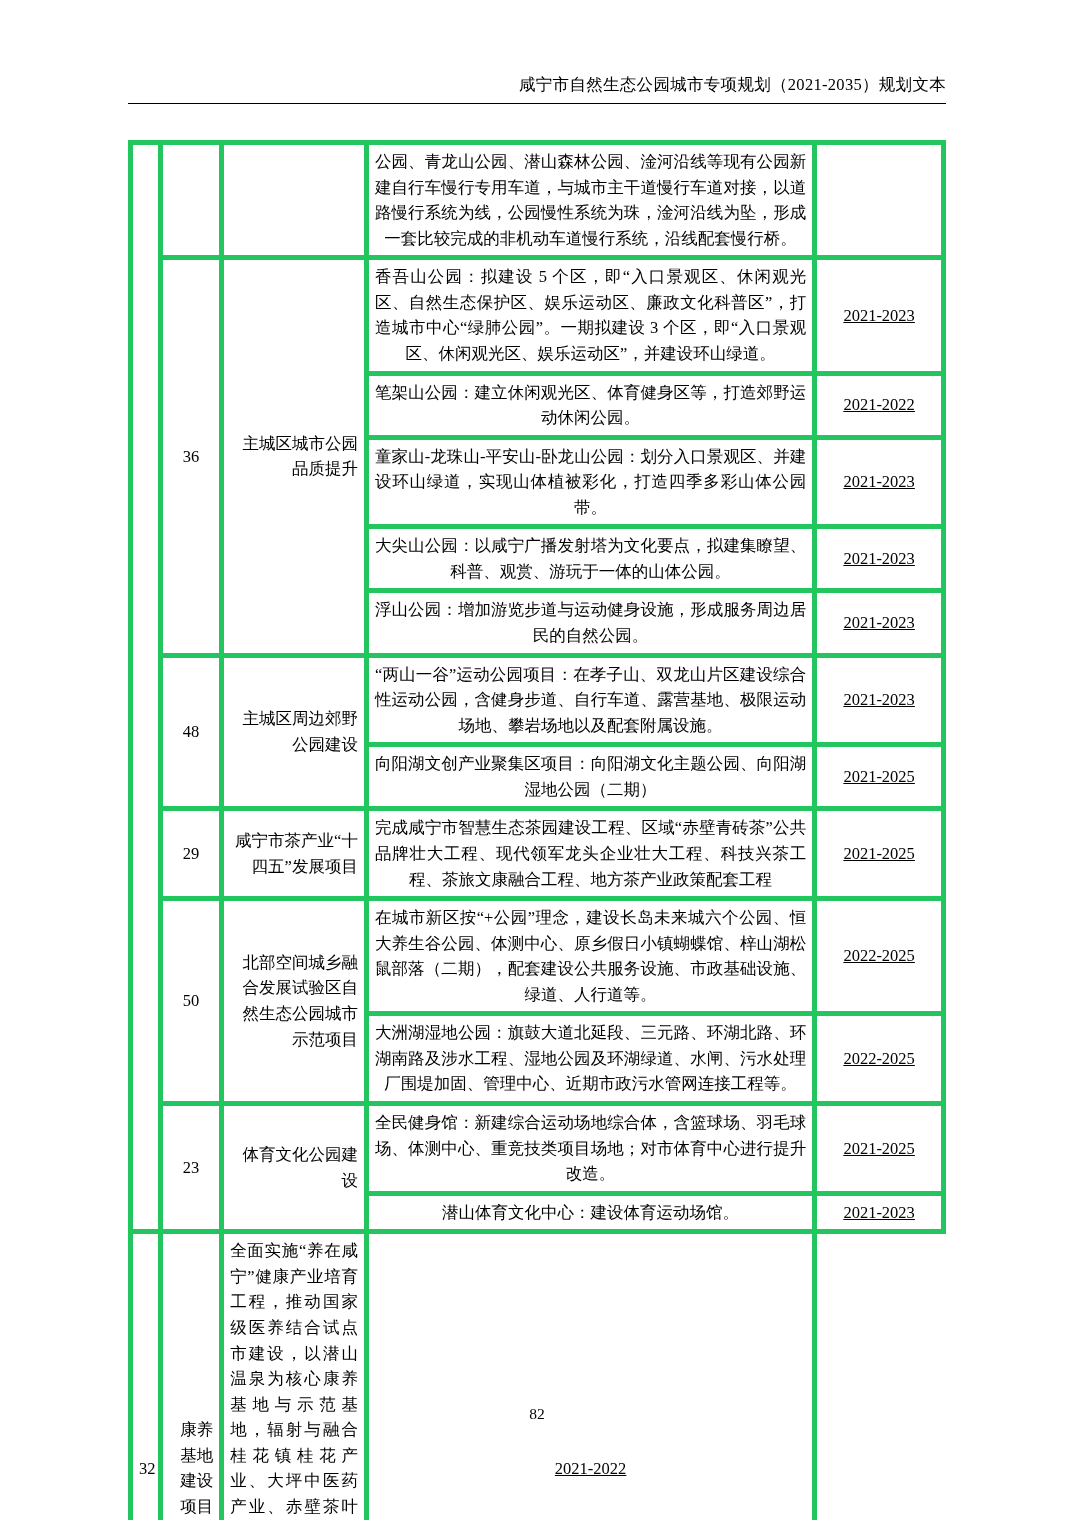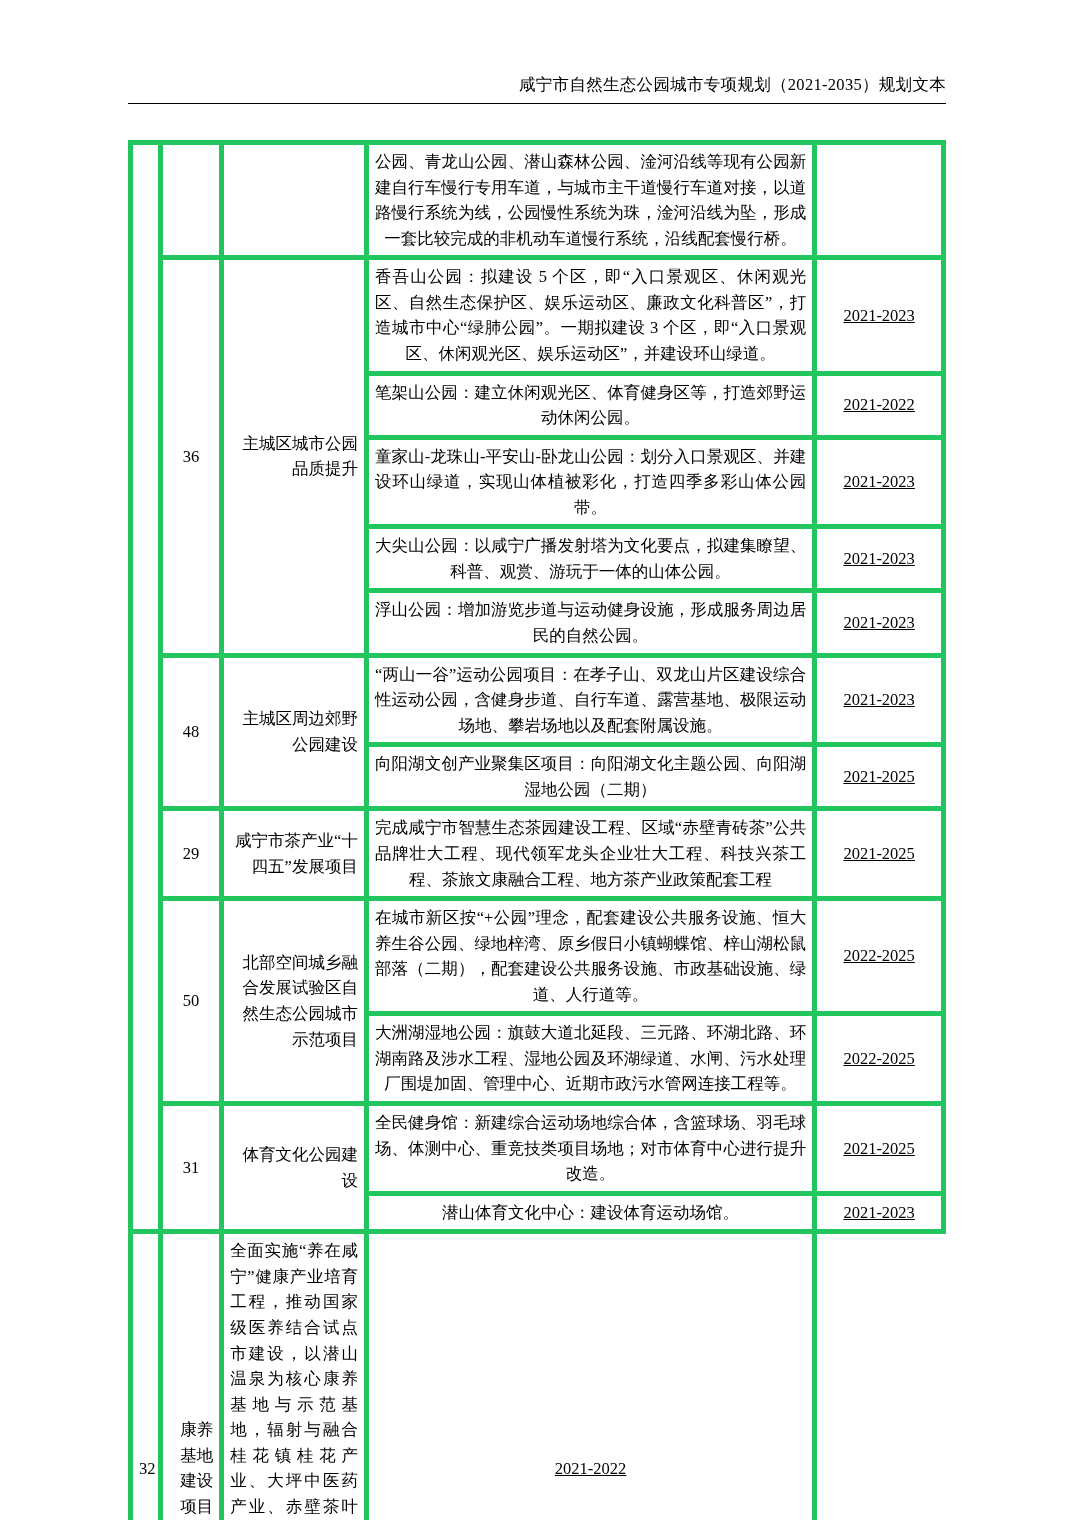--- a/index.html
+++ b/index.html
@@ -156,43 +156,44 @@
         <tr>
           <td class="num">29</td>
           <td class="name">咸宁市茶产业“十四五”发展项目</td>
           <td class="desc">完成咸宁市智慧生态茶园建设工程、区域“赤壁青砖茶”公共品牌壮大工程、现代领军龙头企业壮大工程、科技兴茶工程、茶旅文康融合工程、地方茶产业政策配套工程</td>
           <td class="year">2021-2025</td>
         </tr>
 
         <tr>
           <td class="num" rowspan="2">50</td>
           <td class="name" rowspan="2">北部空间城乡融合发展试验区自然生态公园城市示范项目</td>
-          <td class="desc">在城市新区按“+公园”理念，配套建设公共服务设施、恒大养生谷公园、绿地梓湾、原乡假日小镇蝴蝶馆、梓山湖松鼠部落（二期），配套建设公共服务设施、市政基础设施、绿道、人行道等。</td>
+          <td class="desc">在城市新区按“+公园”理念，建设长岛未来城六个公园、恒大养生谷公园、体测中心、原乡假日小镇蝴蝶馆、梓山湖松鼠部落（二期），配套建设公共服务设施、市政基础设施、绿道、人行道等。</td>
           <td class="year">2022-2025</td>
         </tr>
         <tr>
           <td class="desc">大洲湖湿地公园：旗鼓大道北延段、三元路、环湖北路、环湖南路及涉水工程、湿地公园及环湖绿道、水闸、污水处理厂围堤加固、管理中心、近期市政污水管网连接工程等。</td>
           <td class="year">2022-2025</td>
         </tr>
 
         <tr>
-          <td class="num" rowspan="2">31</td>
+          <td class="num" rowspan="2">23</td>
           <td class="name" rowspan="2">体育文化公园建设</td>
           <td class="desc">全民健身馆：新建综合运动场地综合体，含篮球场、羽毛球场、体测中心、重竞技类项目场地；对市体育中心进行提升改造。</td>
           <td class="year">2021-2025</td>
         </tr>
         <tr>
           <td class="desc plain">潜山体育文化中心：建设体育运动场馆。</td>
           <td class="year">2021-2023</td>
         </tr>
 
         <tr>
           <td class="num">32</td>
           <td class="name">康养基地建设项目</td>
           <td class="desc">全面实施“养在咸宁”健康产业培育工程，推动国家级医养结合试点市建设，以潜山温泉为核心康养基地与示范基地，辐射与融合桂花镇桂花产业、大坪中医药产业、赤壁茶叶产业，大幕山与幕阜山森林康养产业，建设不同特色、不同主题的康养基地，形成咸宁康养新业态。</td>
           <td class="year">2021-2022</td>
         </tr>
 
       </tbody>
     </table>
   </div>
 
+  <div class="pagenum">82</div>
 </div>
 
 </body></html>

